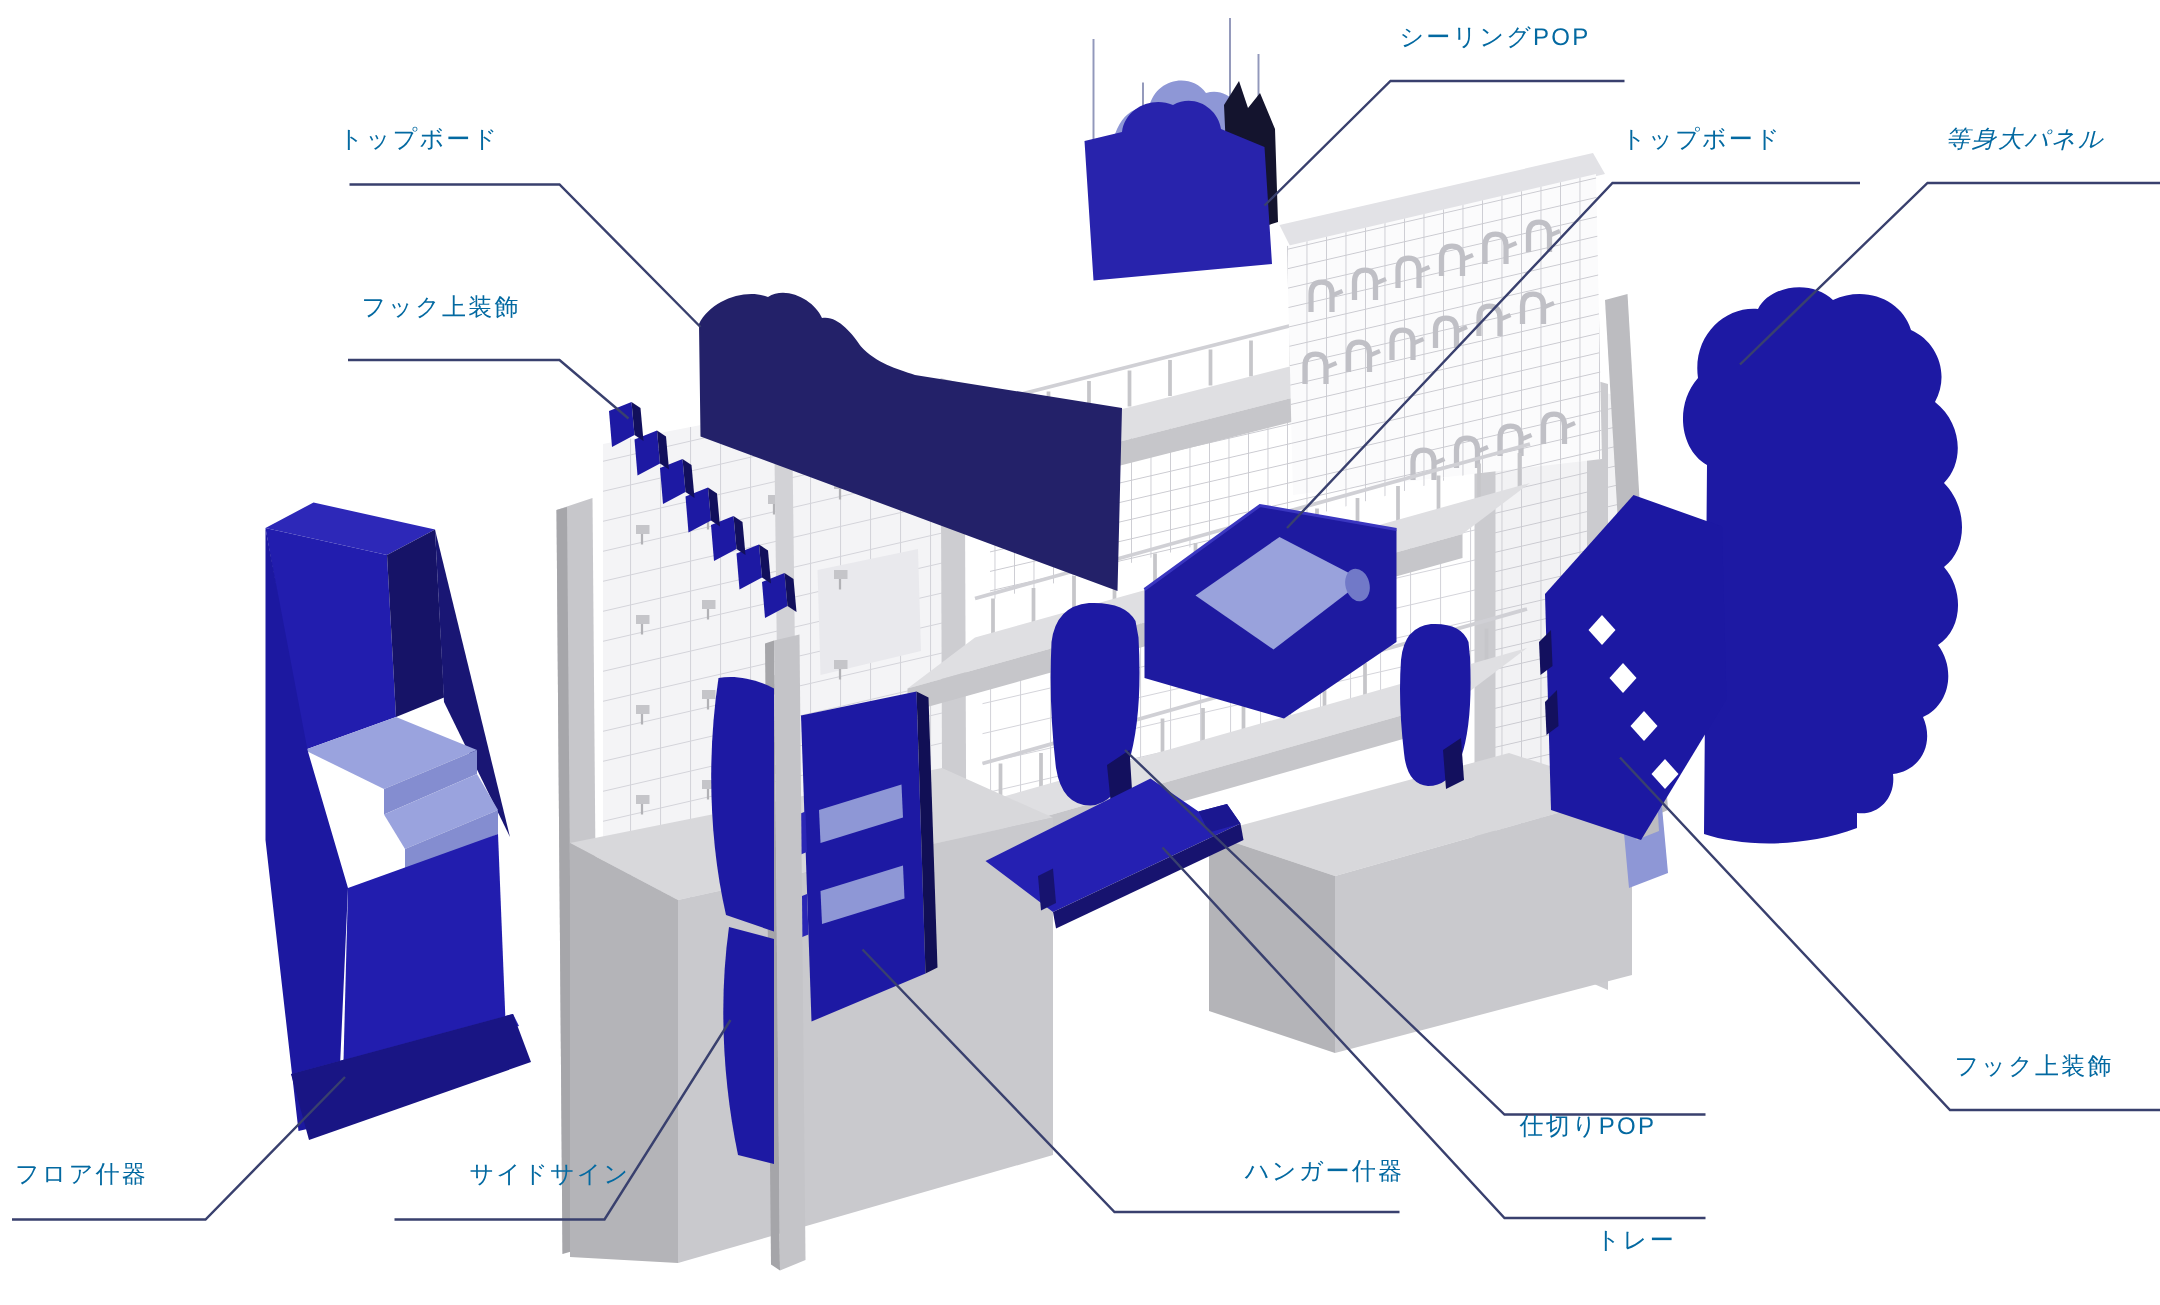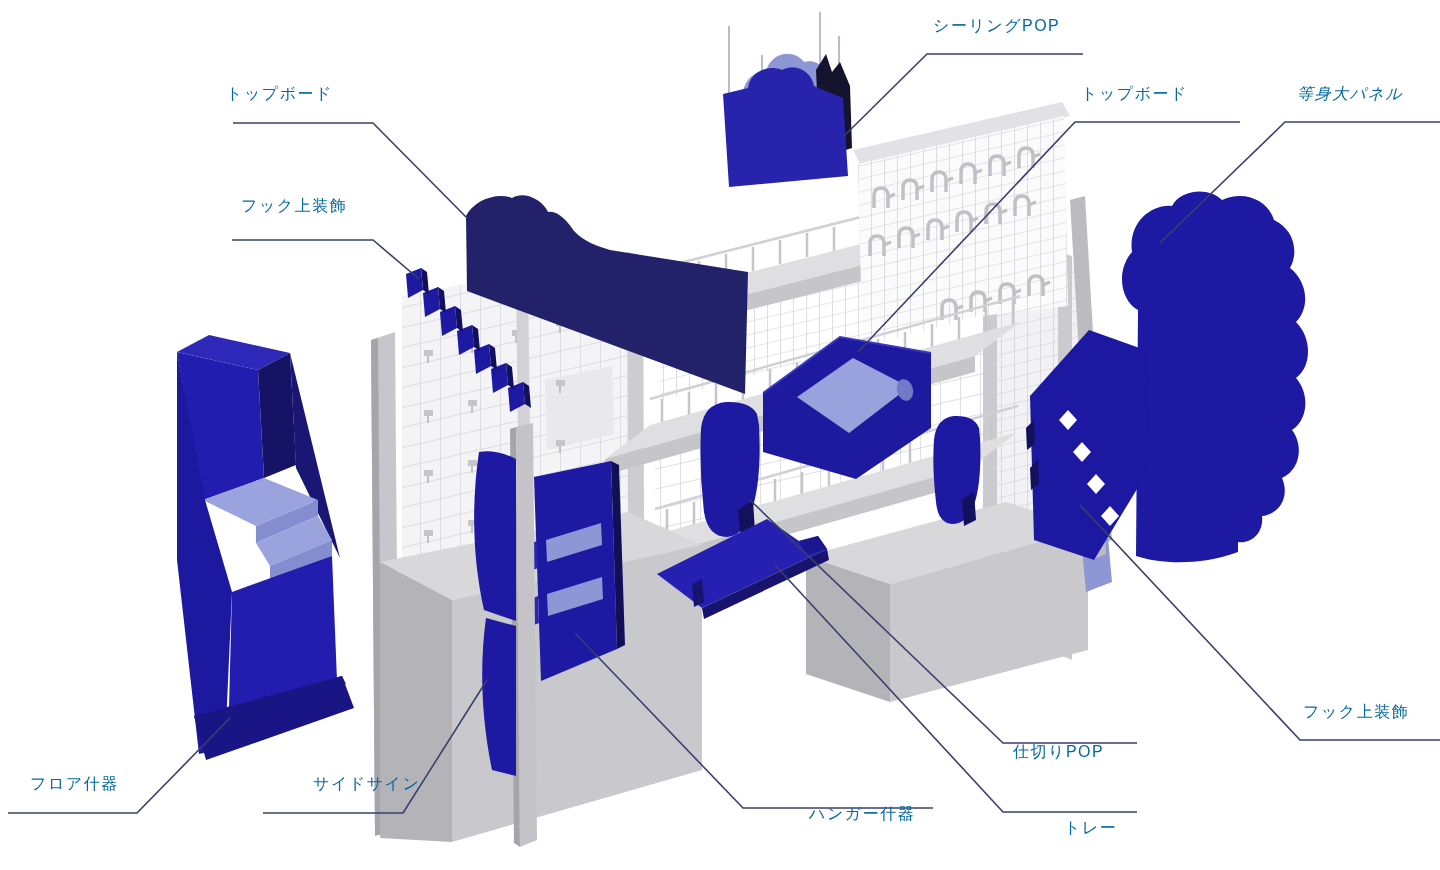--- a/index.html
+++ b/index.html
@@ -322,20 +322,20 @@
     <polyline points="1137,812 1003,812 775,565"></polyline>
     <polyline points="1440,740 1300,740 1080,505"></polyline>
   </g>
 </svg>
 
 <div class="lbl" style="left:933px;top:16px;">シーリングPOP</div>
 <div class="lbl" style="left:226px;top:84px;">トップボード</div>
 <div class="lbl" style="left:241px;top:196px;text-align:center;">フック上装飾</div>
 <div class="lbl" style="left:1081px;top:84px;">トップボード</div>
 <div class="lbl" style="left:1297px;top:84px;font-style:italic;">等身大パネル</div>
-<div class="lbl" style="left:10px;top:774px;margin-left:20px;">フロア什器</div>
+<div class="lbl" style="left:10px;top:774px;">フロア什器</div>
 <div class="lbl" style="left:265px;top:774px;margin-left:48px;">サイドサイン</div>
-<div class="lbl" style="left:809px;top:772px;margin-top:32px;">ハンガー什器</div>
+<div class="lbl" style="left:830px;top:772px;">ハンガー什器</div>
 <div class="lbl" style="left:1013px;top:694px;margin-top:48px;">仕切りPOP</div>
 <div class="lbl" style="left:1040px;top:818px;margin-left:24px;">トレー</div>
 <div class="lbl" style="left:1303px;top:702px;">フック上装飾</div>
 
 </div>
 
 </body></html>

